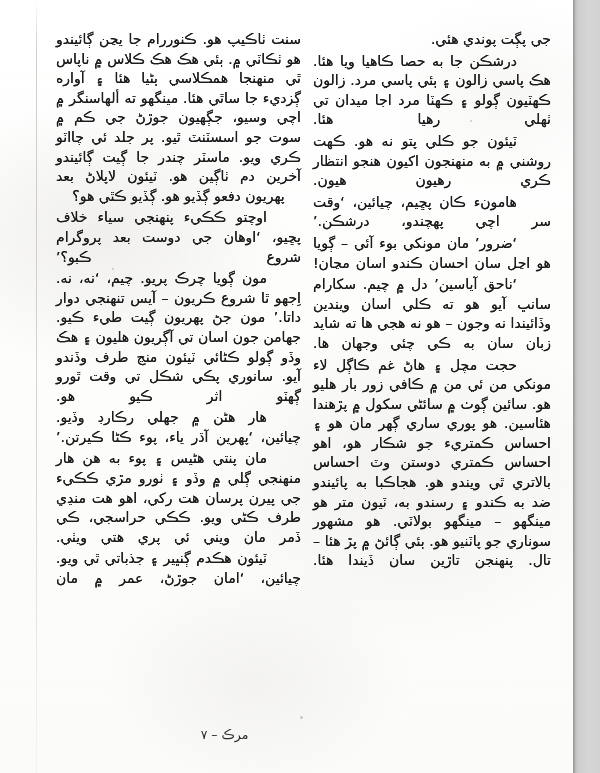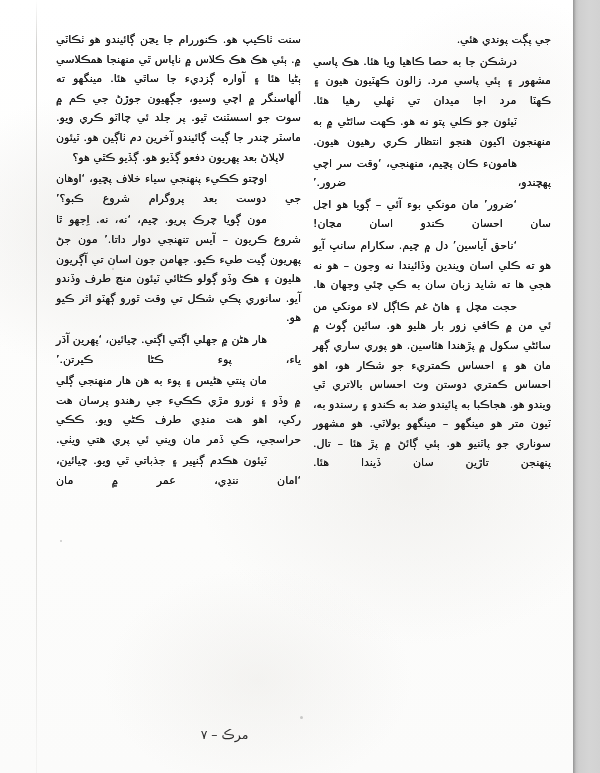--- a/index.html
+++ b/index.html
@@ -84,21 +84,21 @@
     box-sizing: border-box;
     flex: 0 0 auto;
     width: 238px;
   }
   .col-right { margin-left: 12px; }
   .col-left  { width: 245px; }
 
   .para {
     margin: 0 0 2px 0;
     font-family: "DejaVu Sans", sans-serif;
-    font-size: 11px;
+    font-size: 14px;
     line-height: 19.6px;
     text-align: justify;
     text-align-last: center;
     color: #1b1b1b;
     direction: rtl;
     unicode-bidi: isolate;
     
     text-shadow: 0 0 0.35px rgba(0,0,0,0.85);
     -webkit-font-smoothing: none;
   }
@@ -142,35 +142,35 @@
   <div class="speck" style="left:112px;top:268px;width:2px;height:2px;"></div>
   <div class="speck" style="left:318px;top:404px;width:2px;height:3px;"></div>
   <div class="speck" style="left:60px;top:540px;width:2px;height:2px;"></div>
   <div class="speck" style="left:300px;top:716px;width:3px;height:3px;"></div>
   <div class="speck" style="left:470px;top:120px;width:2px;height:2px;"></div>
 
   <div class="columns">
 
     <div class="col col-right">
       <p class="para last-center">جي پڳت پوندي هئي.</p>
-      <p class="para indent">درشڪن جا به حصا ڪاهيا ويا هئا. هڪ پاسي مشهور ۽ ٻئي پاسي مرد. زالون ڪهٽيون هيون ۽ ڪهٽا مرد اجا ميدان تي ٺهلي رهيا هئا.</p>
-      <p class="para indent">ٽيئون جو ڪلي پتو نه هو. ڪهت سائڻي ۾ به منهنجون اکيون هنجو انتظار ڪري رهيون هيون.</p>
-      <p class="para indent">هامونء ڪان پڇيم، منهنجي، ‘وقت سر اچي پهچندو، ضرور.’</p>
+      <p class="para indent">درشڪن جا به حصا ڪاهيا ويا هئا. هڪ پاسي زالون ۽ ٻئي پاسي مرد. زالون ڪهٽيون ڳولو ۽ ڪهٽا مرد اجا ميدان تي ٺهلي رهيا هئا.</p>
+      <p class="para indent">ٽيئون جو ڪلي پتو نه هو. ڪهت روشني ۾ به منهنجون اکيون هنجو انتظار ڪري رهيون هيون.</p>
+      <p class="para indent">هامونء ڪان پڇيم، چيائين، ‘وقت سر اچي پهچندو، درشڪن.’</p>
       <p class="para indent">‘ضرور’ مان مونکي بوء آئي – ڳويا هو اڃل سان احسان ڪندو اسان مڃان!</p>
       <p class="para indent">‘ناحق آياسين’ دل ۾ چيم. سکارام سانڀ آيو هو ته ڪلي اسان ويندين وڏائيندا نه وجون – هو نه هجي ها ته شايد زبان سان به ڪي چئي وجهان ها.</p>
       <p class="para indent">حجت مچل ۽ هاڻ غم ڪاڳل لاء مونکي من ئي من ۾ ڪافي زور بار هليو هو. سائين ڳوٺ ۾ سائڻي سکول ۾ پڙهندا هئاسين. هو پوري ساري ڳهر مان هو ۽ احساس ڪمتريء جو شڪار هو، اهو احساس ڪمتري دوستن وٽ احساس بالاتري ٿي ويندو هو. هجاڪبا به پائيندو ضد به ڪندو ۽ رسندو به، ٽيون متر هو مينگهو – مينگهو بولاٽي. هو مشهور سوناري جو پاٽنيو هو. ٻئي ڳائڻ ۾ پڙ هئا – تال. پنهنجن تاڙين سان ڏيندا هئا.</p>
     </div>
 
     <div class="col col-left">
       <p class="para">سنت ٺاڪيپ هو. ڪنوررام جا يڃن ڳائيندو هو ٺڪاٽي ۾. ٻئي هڪ هڪ ڪلاس ۾ ناپاس ٿي منهنجا همڪلاسي ٻڻيا هئا ۽ آواره ڳزديء جا ساٿي هئا. مينگهو ته ألهاسنگر ۾ اچي وسيو، جڳهيون جوڙڻ جي ڪم ۾ سوت جو اسسٽنٽ ٿيو. پر جلد ئي چااٽو ڪري ويو. ماسٽر چندر جا ڳيت ڳائيندو آخرين دم ٺاڳين هو. ٽيئون لاپلاڻ بعد پهريون دفعو ڳڏيو هو. ڳڏيو ڪٿي هو؟</p>
       <p class="para indent">اوچتو ڪڪيء پنهنجي سياء خلاف پڇيو، ‘اوهان جي دوست بعد پروگرام شروع ڪبو؟’</p>
       <p class="para indent">مون ڳويا چرڪ پريو. چيم، ‘نه، نه. اِجهو ٿا شروع ڪريون – آيس تنهنجي دوار داتا.’ مون جڻ پهريون ڳيت طيء ڪيو. جهامن جون اسان تي آڳريون هليون ۽ هڪ وڏو ڳولو ڪڻائي ٽيئون منڃ طرف وڏندو آيو. سانوري پڪي شڪل تي وقت ٿورو ڳهٽو اثر ڪيو هو.</p>
-      <p class="para indent">هار هڻن ۾ جهلي اڳتي اڳتي. چيائين، ‘پهرين آڌر ياء، پوء ڪڻا ڪيرتن.’</p>
-      <p class="para indent">مان پنتي هڻيس ۽ پوء به هن هار منهنجي ڳلي ۾ وڏو ۽ ٺورو مڙي ڪڪيء جي رهندو پرسان هت رکي، اهو هت منڍي طرف ڪڻي ويو. ڪڪي حراسجي، ڪي ڏمر مان ويني ئي پري هتي ويٺي.</p>
-      <p class="para indent">ٽيئون هڪدم ڳنڀير ۽ جذباتي ٿي ويو. چيائين، ‘امان ننڍي، عمر ۾ مان</p>
+      <p class="para indent">هار هڻن ۾ جهلي رڪارڊ وڏيو. چيائين، ‘پهرين آڌر ياء، پوء ڪڻا ڪيرتن.’</p>
+      <p class="para indent">مان پنتي هڻيس ۽ پوء به هن هار منهنجي ڳلي ۾ وڏو ۽ ٺورو مڙي ڪڪيء جي پيرن پرسان هت رکي، اهو هت منڍي طرف ڪڻي ويو. ڪڪي حراسجي، ڪي ڏمر مان ويني ئي پري هتي ويٺي.</p>
+      <p class="para indent">ٽيئون هڪدم ڳنڀير ۽ جذباتي ٿي ويو. چيائين، ‘امان جوڙڻ، عمر ۾ مان</p>
     </div>
 
   </div>
 
   <div class="page-footer">
     <span class="folio">مرڪ – ٧</span>
   </div>
 
   <div class="edge-shadow"></div>
 

